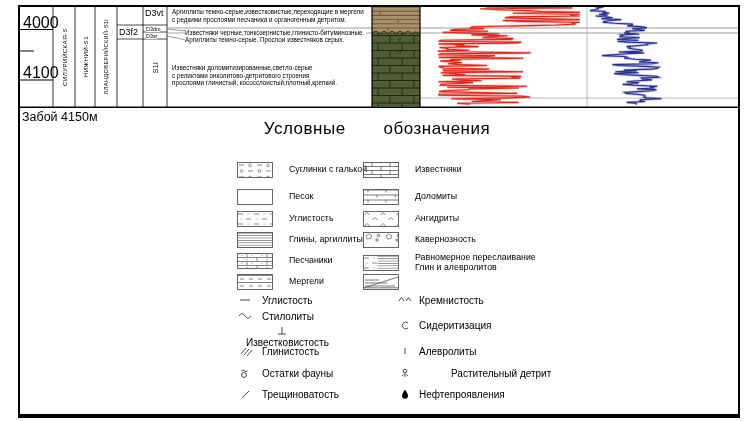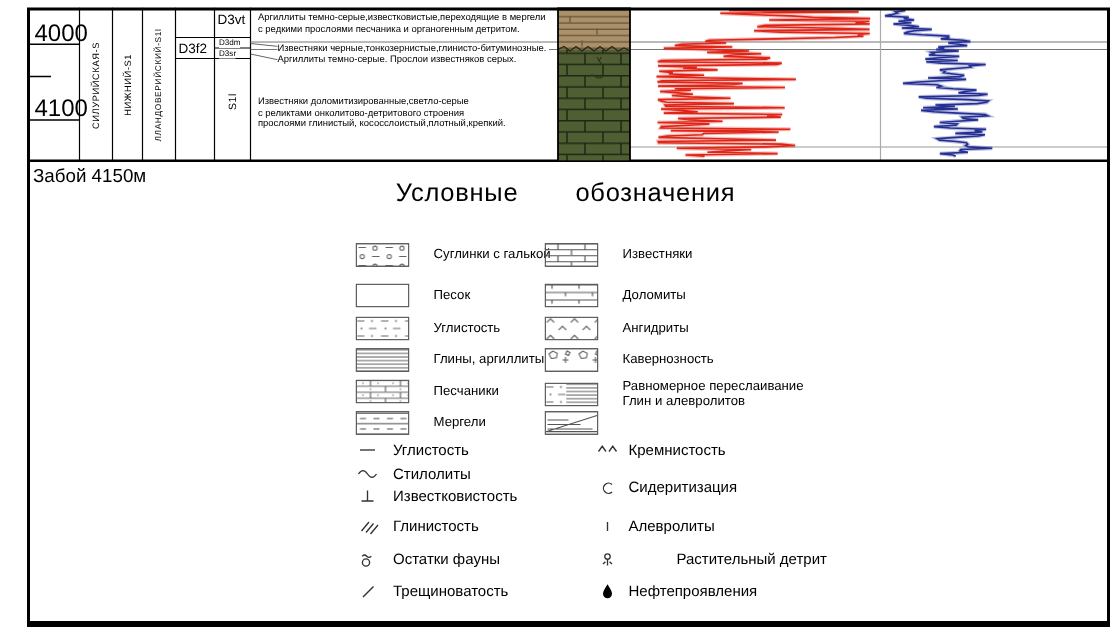--- a/index.html
+++ b/index.html
@@ -283,21 +283,21 @@
         <div class="sym-label" style="margin-left: 8px;">Углистость</div>
       </div>
       <div class="sym-row" style="left: 238px; top: 310px;">
         <svg width="16" height="12">
           <g stroke="#333" stroke-width="0.9" fill="none">
             <path d="M1 6C3 3,5 3,7 6S11 9,13 6"></path>
           </g>
         </svg>
         <div class="sym-label" style="margin-left: 8px;">Стилолиты</div>
       </div>
-      <div class="sym-row" style="left: 238px; top: 325px;">
+      <div class="sym-row" style="left: 238px; top: 325px; flex-direction: column;">
         <svg width="16" height="12">
           <g stroke="#333" stroke-width="0.9" fill="none">
             <path d="M7 2V9M3 9H11"></path>
           </g>
         </svg>
         <div class="sym-label" style="margin-left: 8px;">Известковистость</div>
       </div>
       <div class="sym-row" style="left: 238px; top: 345px;">
         <svg width="16" height="12">
           <g stroke="#333" stroke-width="0.9" fill="none">

